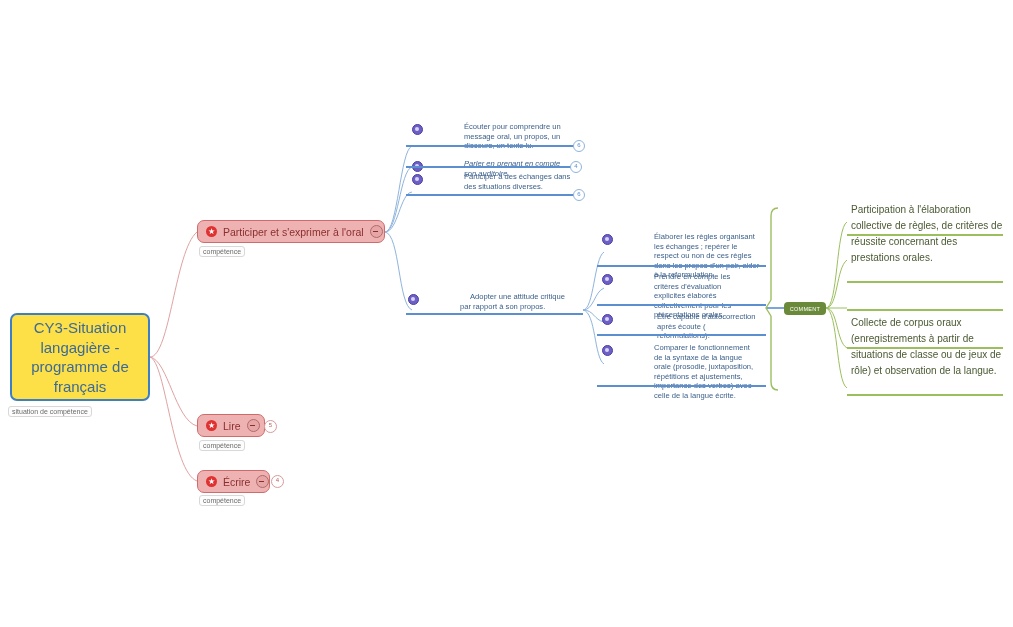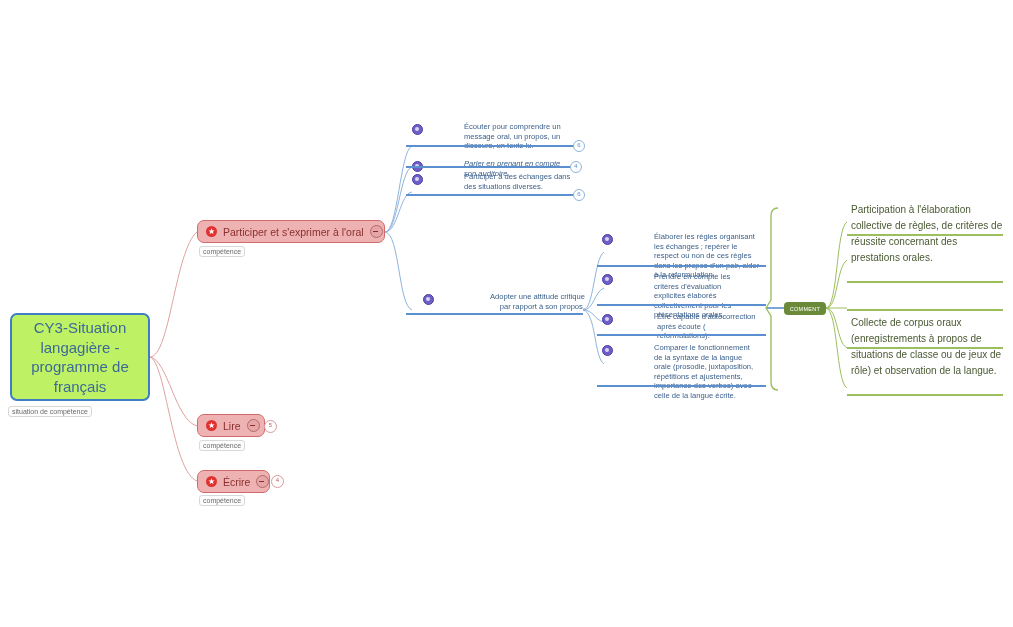--- a/index.html
+++ b/index.html
@@ -9,21 +9,21 @@
     font-family:"Liberation Sans", sans-serif;
     overflow:hidden;
     position:relative;
   }
   #canvas{position:absolute;left:0;top:0;width:1013px;height:627px;}
   svg.links{position:absolute;left:0;top:0;width:1013px;height:627px;pointer-events:none;}
 
   
   .root-node{
     position:absolute;left:10px;top:313px;width:140px;height:88px;
-    background:#bef264;border:2px solid #3d7fc1;border-radius:7px;
+    background:#fde047;border:2px solid #3d7fc1;border-radius:7px;
     display:flex;align-items:center;justify-content:center;
     box-sizing:border-box;
   }
   .root-node .txt{
     color:#3d6a96;font-size:15px;line-height:19.5px;text-align:center;
     padding:0 6px;
   }
   .root-tag{
     position:absolute;left:8px;top:406px;
     font-size:7px;color:#6b6b6b;background:#fdfdfd;
@@ -203,21 +203,21 @@
   <div class="leaf-underline" style="left:406px;top:166px;width:166px;"></div>
   <div class="leaf-badge" style="left:570px;top:161px;">4</div>
 
   <div class="leaf" style="left:412px;top:172px;width:160px;">
     <span class="dot"></span>
     <span class="text">Participer à des échanges dans des situations diverses.</span>
   </div>
   <div class="leaf-underline" style="left:406px;top:194px;width:172px;"></div>
   <div class="leaf-badge" style="left:573px;top:189px;">6</div>
 
-  <div class="leaf" style="left:423px;top:292px;width:162px;text-align:right;">
+  <div class="leaf" style="left:408px;top:292px;width:162px;">
     <span class="dot"></span>
     <span class="text" style="text-indent:10px;">Adopter une attitude critique par rapport à son propos.</span>
   </div>
   <div class="leaf-underline" style="left:406px;top:313px;width:177px;"></div>
 
   <div class="leaf mid" style="left:602px;top:232px;width:158px;">
     <span class="dot"></span>
     <span class="text">Élaborer les règles organisant les échanges ; repérer le respect ou non de ces règles dans les propos d'un pair, aider à la reformulation.</span>
   </div>
   <div class="leaf-underline" style="left:597px;top:265px;width:169px;"></div>
@@ -245,19 +245,19 @@
   <div class="green-leaf" style="left:851px;top:202px;width:152px;">
     <div class="text">Participation à l'élaboration collective de règles, de critères de réussite concernant des prestations orales.</div>
   </div>
   <div class="green-underline" style="left:847px;top:234px;width:156px;"></div>
 
   <div class="green-underline" style="left:847px;top:281px;width:156px;"></div>
 
   <div class="green-underline" style="left:847px;top:309px;width:156px;"></div>
 
   <div class="green-leaf" style="left:851px;top:315px;width:152px;">
-    <div class="text">Collecte de corpus oraux (enregistrements à propos de situations de classe ou de jeux de rôle) et observation de la langue.</div>
+    <div class="text">Collecte de corpus oraux (enregistrements à partir de situations de classe ou de jeux de rôle) et observation de la langue.</div>
   </div>
   <div class="green-underline" style="left:847px;top:347px;width:156px;"></div>
 
   <div class="green-underline" style="left:847px;top:394px;width:156px;"></div>
 
 </div>
 
 </body></html>

